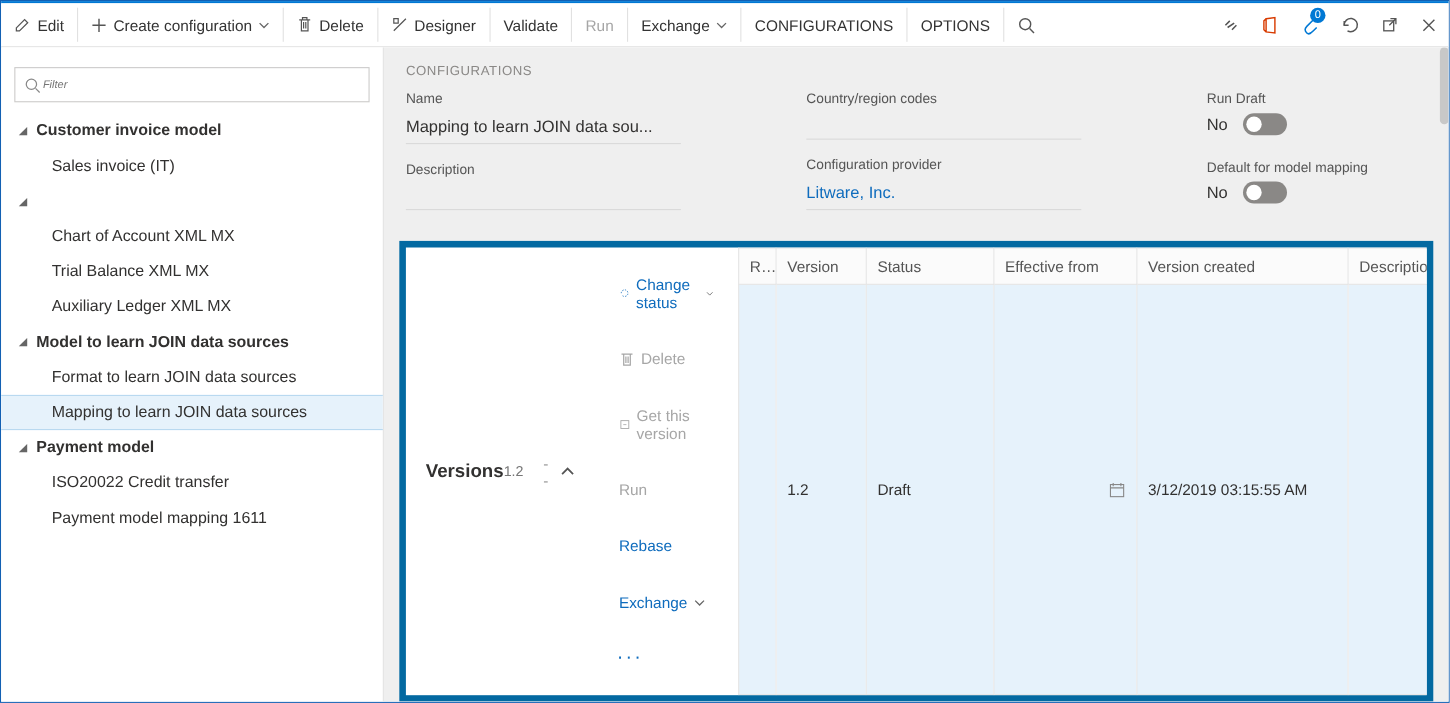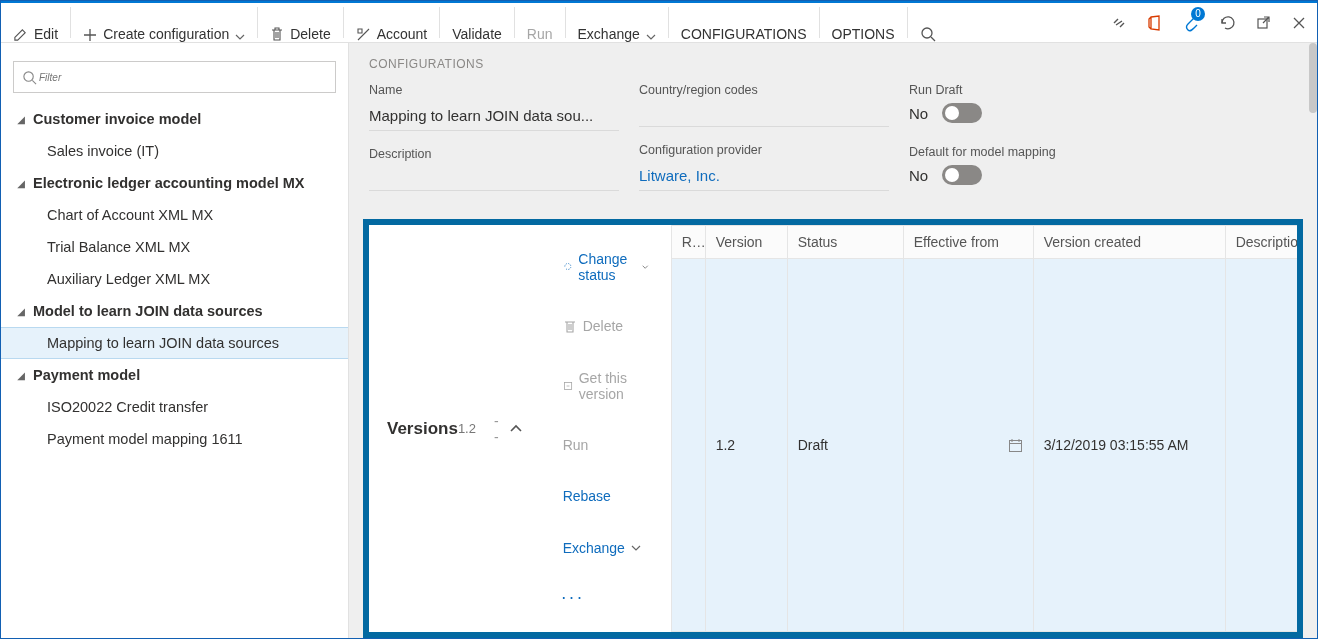--- a/index.html
+++ b/index.html
@@ -2,21 +2,21 @@
 <html><head>
 <meta charset="utf-8">
 <style>
   * { box-sizing: border-box; }
   html, body { margin:0; padding:0; font-family: "Segoe UI", Arial, sans-serif; font-size:14px; color:#323130; background:#F0F0F0; }
   .app  { width:1318px; height:639px; border:1px solid #1260B3; background:#fff; display:flex; flex-direction:column; overflow:hidden; }
   .topbar { width:100%; border-top:2px solid #0078D4; }
 
   
   .toolbar { display:flex; align-items:stretch; height:40px; border-bottom:1px solid #E1E1E1; background:#fff; }
-  .tb-btn { display:flex; align-items:flex-end; gap:6px; padding:0 12px; font-size:14px; color:#333; cursor:pointer; }
+  .tb-btn { display:flex; align-items:center; gap:6px; padding:0 12px; font-size:14px; color:#333; cursor:pointer; }
   .tb-btn.disabled { color:#A6A6A6; cursor:default; }
   .sep { width:1px; background:#E1E1E1; margin:4px 0; }
   .tb-spacer { flex:1; }
   .icon { display:inline-flex; align-items:center; justify-content:center; }
   svg { display:block; }
 
   .right-icons { display:flex; align-items:center; }
   .right-icons .ri { width:36px; height:40px; display:flex; align-items:center; justify-content:center; cursor:pointer; color:#555; position:relative; }
   .badge { position:absolute; top:4px; right:4px; min-width:14px; height:14px; border-radius:7px; background:#0078D4; color:#fff; font-size:10px; display:flex; align-items:center; justify-content:center; padding:0 3px; }
 
@@ -32,21 +32,21 @@
   .tnode .lbl { padding-left:4px; }
   .tnode.group > .lbl { font-weight:600; }
   .tnode.child { padding-left:40px; }
   .tnode.child .lbl { padding-left:6px; }
   .tnode.selected { background:#E6F2FB; border-top:1px solid #B9D9F0; border-bottom:1px solid #B9D9F0;text-align:center; }
 
   
   .right-pane { flex:1; background:#EFEFEF; display:flex; flex-direction:column; overflow:hidden; position:relative; }
   .cfg-head { padding:14px 20px 0 20px; }
   .cfg-head .section-title { font-size:12px; color:#8A8886; letter-spacing:0.5px; margin-bottom:10px; }
-  .fields { display:flex; gap:20px; }
+  .fields { display:flex; gap:20px;justify-content:space-between; }
   .fcol { min-width:250px; }
   .fcol.small { min-width:200px; }
   .flabel { font-size:12.5px; color:#555; margin-bottom:6px; margin-top:2px; }
   .fval  { font-size:15px; color:#323130; padding:4px 0 6px 0; border-bottom:1px solid #DADADA; min-height:24px; white-space:nowrap; overflow:hidden; text-overflow:ellipsis; }
   .fval.link { color:#0F6CBD; }
   .fval.blank { min-height:24px; }
   .toggle-row { display:flex; align-items:center; gap:14px; }
   .toggle-no { font-size:15px; }
   .switch { width:40px; height:20px; border-radius:10px; background:#8A8886; position:relative; cursor:pointer; }
   .switch::after { content:""; position:absolute; left:3px; top:3px; width:14px; height:14px; border-radius:50%; background:#fff; }
@@ -114,21 +114,21 @@
       </span>
       <span>Delete</span>
     </div>
     <div class="sep"></div>
     <div class="tb-btn">
       <span class="icon">
         <svg width="15" height="15" viewBox="0 0 15 15">
             <path d="M2 13 L13 2 M2 2 L6 2 L6 6 L2 6 Z" fill="none" stroke="#555" stroke-width="1.1"></path>
           </svg>
       </span>
-      <span>Account</span>
+      <span>Designer</span>
     </div>
     <div class="sep"></div>
     <div class="tb-btn">
       <span>Validate</span>
     </div>
     <div class="sep"></div>
     <div class="tb-btn disabled">
       <span>Run</span>
     </div>
     <div class="sep"></div>
@@ -214,35 +214,37 @@
         <div class="tnode group">
             <span class="caret">◢</span>
             <span class="lbl">Customer invoice model</span>
           </div>
         <div class="tnode child">
             <span class="lbl">Sales invoice (IT)</span>
           </div>
 
         <div class="tnode group">
             <span class="caret">◢</span>
-            <span class="lbl">Electronic ledger accounting model MX</span>
           </div>
         <div class="tnode child">
             <span class="lbl">Chart of Account XML MX</span>
           </div>
         <div class="tnode child">
             <span class="lbl">Trial Balance XML MX</span>
           </div>
         <div class="tnode child">
             <span class="lbl">Auxiliary Ledger XML MX</span>
           </div>
 
         <div class="tnode group">
             <span class="caret">◢</span>
             <span class="lbl">Model to learn JOIN data sources</span>
+          </div>
+        <div class="tnode child">
+            <span class="lbl">Format to learn JOIN data sources</span>
           </div>
         <div class="tnode child selected">
             <span class="lbl">Mapping to learn JOIN data sources</span>
           </div>
 
         <div class="tnode group">
             <span class="caret">◢</span>
             <span class="lbl">Payment model</span>
           </div>
         <div class="tnode child">

